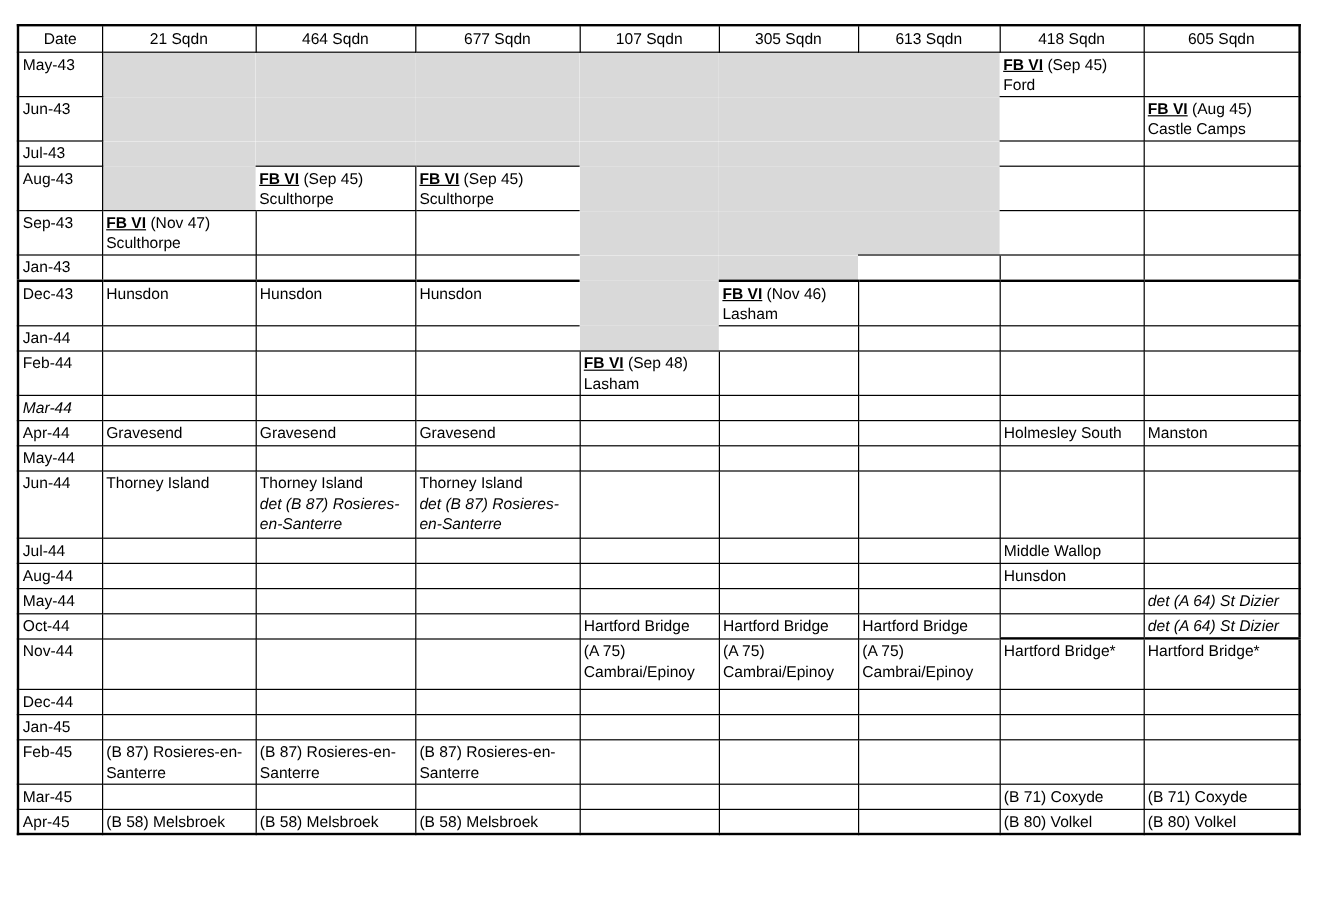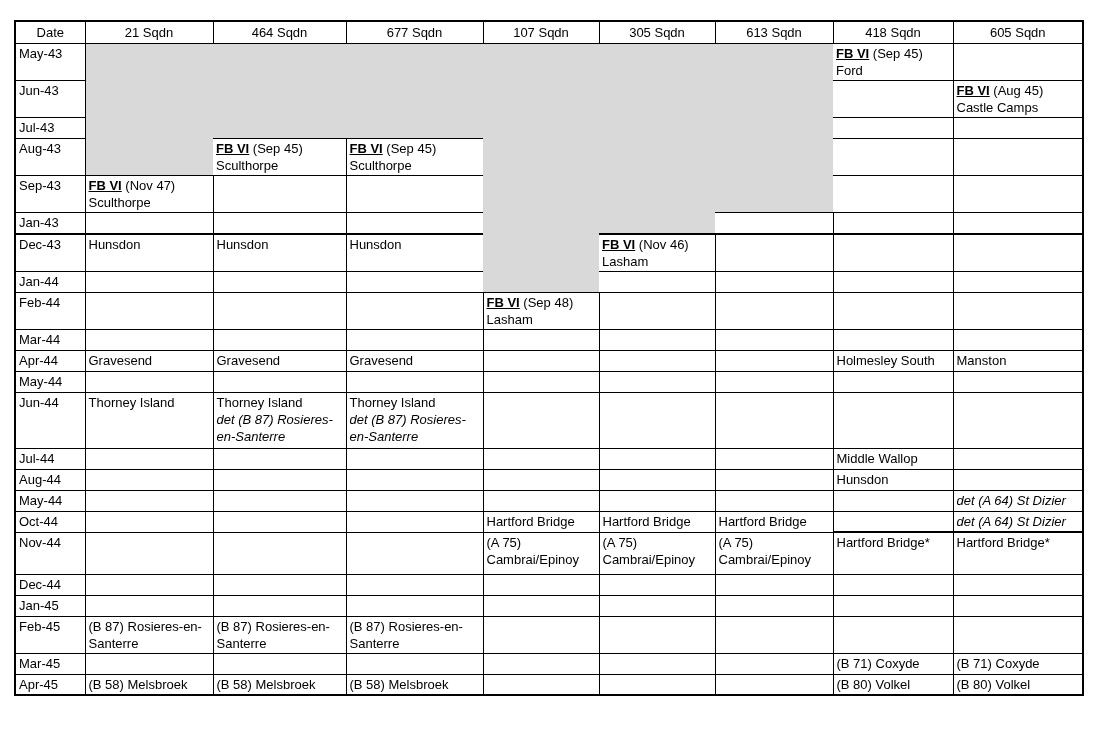--- a/index.html
+++ b/index.html
@@ -149,21 +149,21 @@
           <td class=""></td>
           <td class=""></td>
           <td class=""></td>
           <td class=""><span class="run-b">FB VI</span><span> (Sep 48)
 Lasham</span></td>
           <td class=""></td>
           <td class=""></td>
           <td class=""></td>
           <td class=""></td>
         </tr>
-        <tr style="height: 21px;">
+        <tr style="height: 21px; font-style: italic;">
           <td class="date">Mar-44</td>
           <td class=""></td>
           <td class=""></td>
           <td class=""></td>
           <td class=""></td>
           <td class=""></td>
           <td class=""></td>
           <td class=""></td>
           <td class=""></td>
         </tr>

